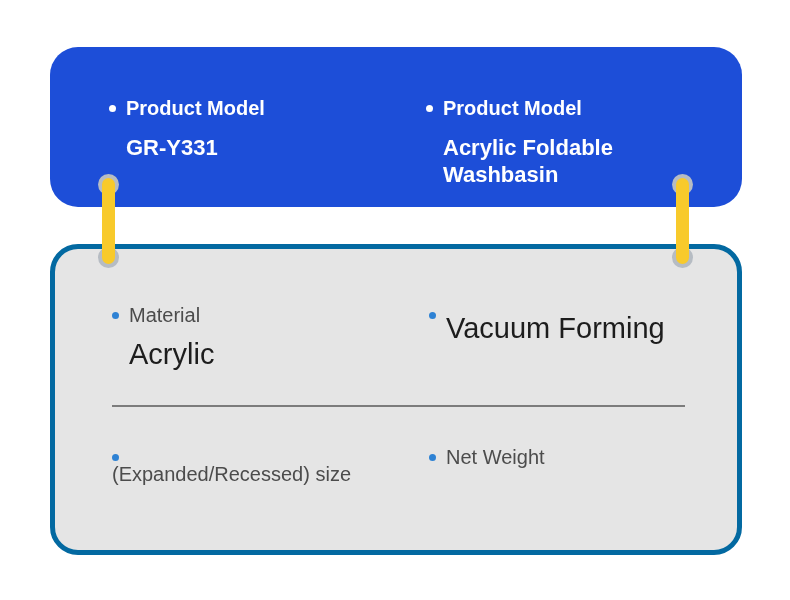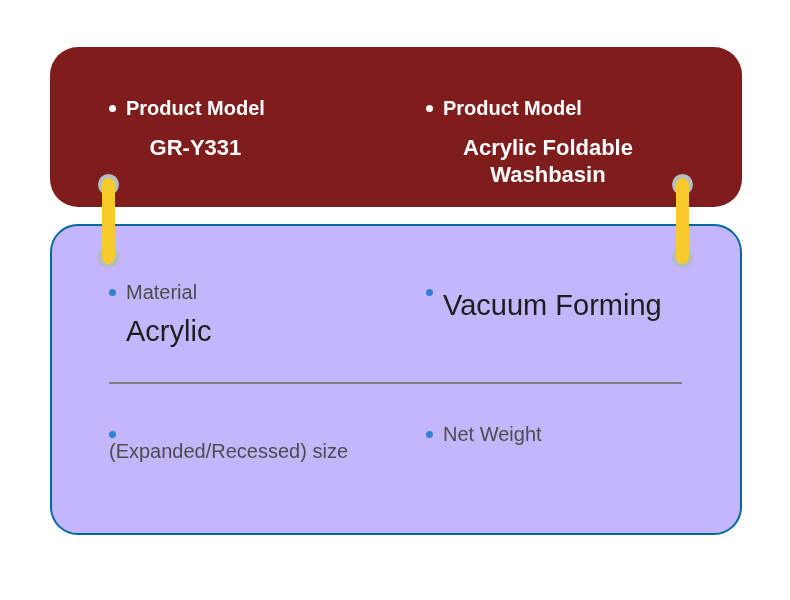--- a/index.html
+++ b/index.html
@@ -7,45 +7,45 @@
   body {
     font-family: "Liberation Sans", "DejaVu Sans", sans-serif;
     width: 790px; height: 600px; position: relative; overflow: hidden;
   }
   .stage { position: absolute; left: 0; top: 0; width: 790px; height: 600px; }
 
   
   .header-card {
     position: absolute; left: 50px; top: 47px;
     width: 692px; height: 160px;
-    background: #7f1d1d; border-radius: 28px;
+    background: #1d4ed8; border-radius: 28px;
   }
   .header-card .spec-item .label { color: #ffffff; font-weight: bold; font-size: 20px; }
   .header-card .spec-item .value { color: #ffffff; font-weight: bold; font-size: 22px; }
   .header-card .bullet { background: #ffffff; }
 
   
   .body-card {
-    position: absolute; left: 50px; top: 224px;
+    position: absolute; left: 50px; top: 244px;
     width: 692px; height: 311px;
-    background: #c4b5fd;
-    border: 2px solid #0369a1; border-radius: 28px;
+    background: #e5e5e5;
+    border: 5px solid #0369a1; border-radius: 28px;
   }
   .body-card .spec-item .label { color: #4c4c4c; font-weight: normal; font-size: 20px; }
   .body-card .spec-item .value { color: #1d1d1d; font-weight: 500; font-size: 29px; }
   .body-card .bullet { background: #2e82d4; }
 
   
   .spec-item { position: absolute; display: flex; align-items: flex-start; }
   .bullet {
     width: 7px; height: 7px; border-radius: 50%;
     margin-top: 10px; margin-right: 10px; flex: 0 0 auto;
   }
   .label { line-height: 26px; white-space: nowrap; }
-  .value { line-height: 27px; margin-top: 13px; text-align: center; }
+  .value { line-height: 27px; margin-top: 13px; }
   .value.wrap { white-space: normal; width: 210px; }
 
   
   .pos-h-left  { left: 59px;  top: 48px; }
   .pos-h-right { left: 376px; top: 48px; }
 
   
   .pos-b-r1-left  { left: 57px;  top: 53px; }
   .pos-b-r1-right { left: 374px; top: 53px; }
   .pos-b-r2-left  { left: 57px;  top: 195px; flex-direction: column; }

